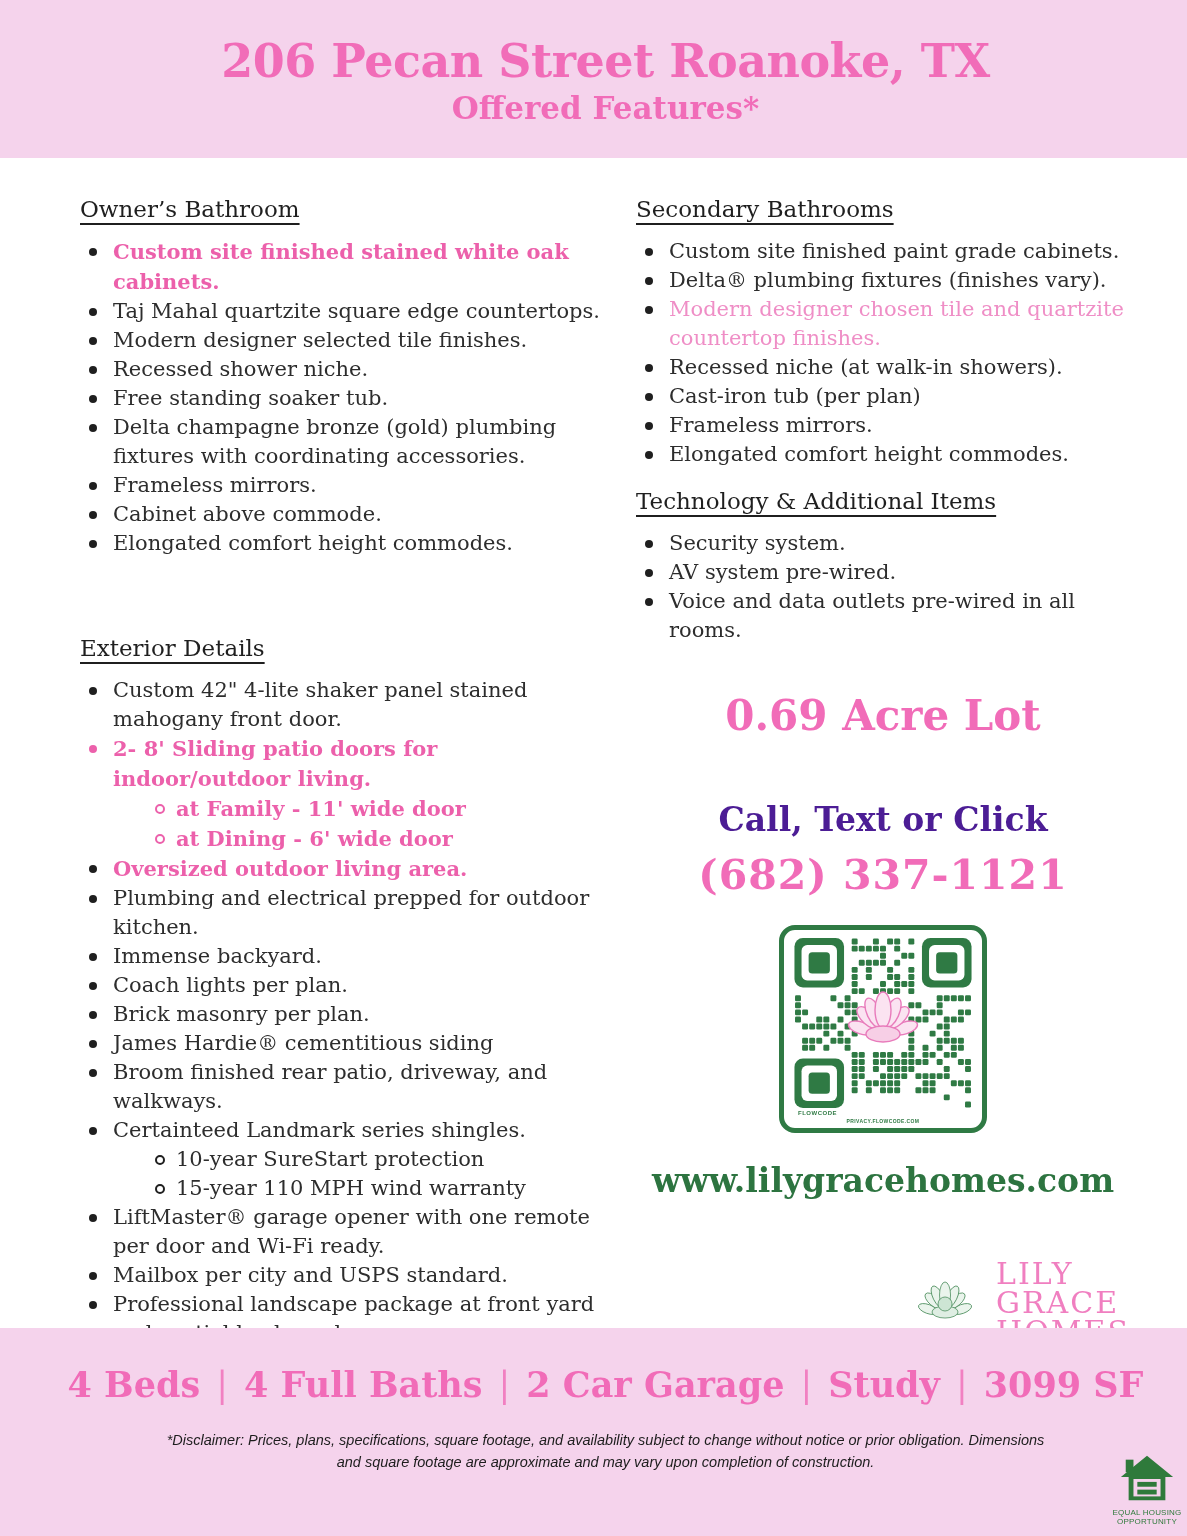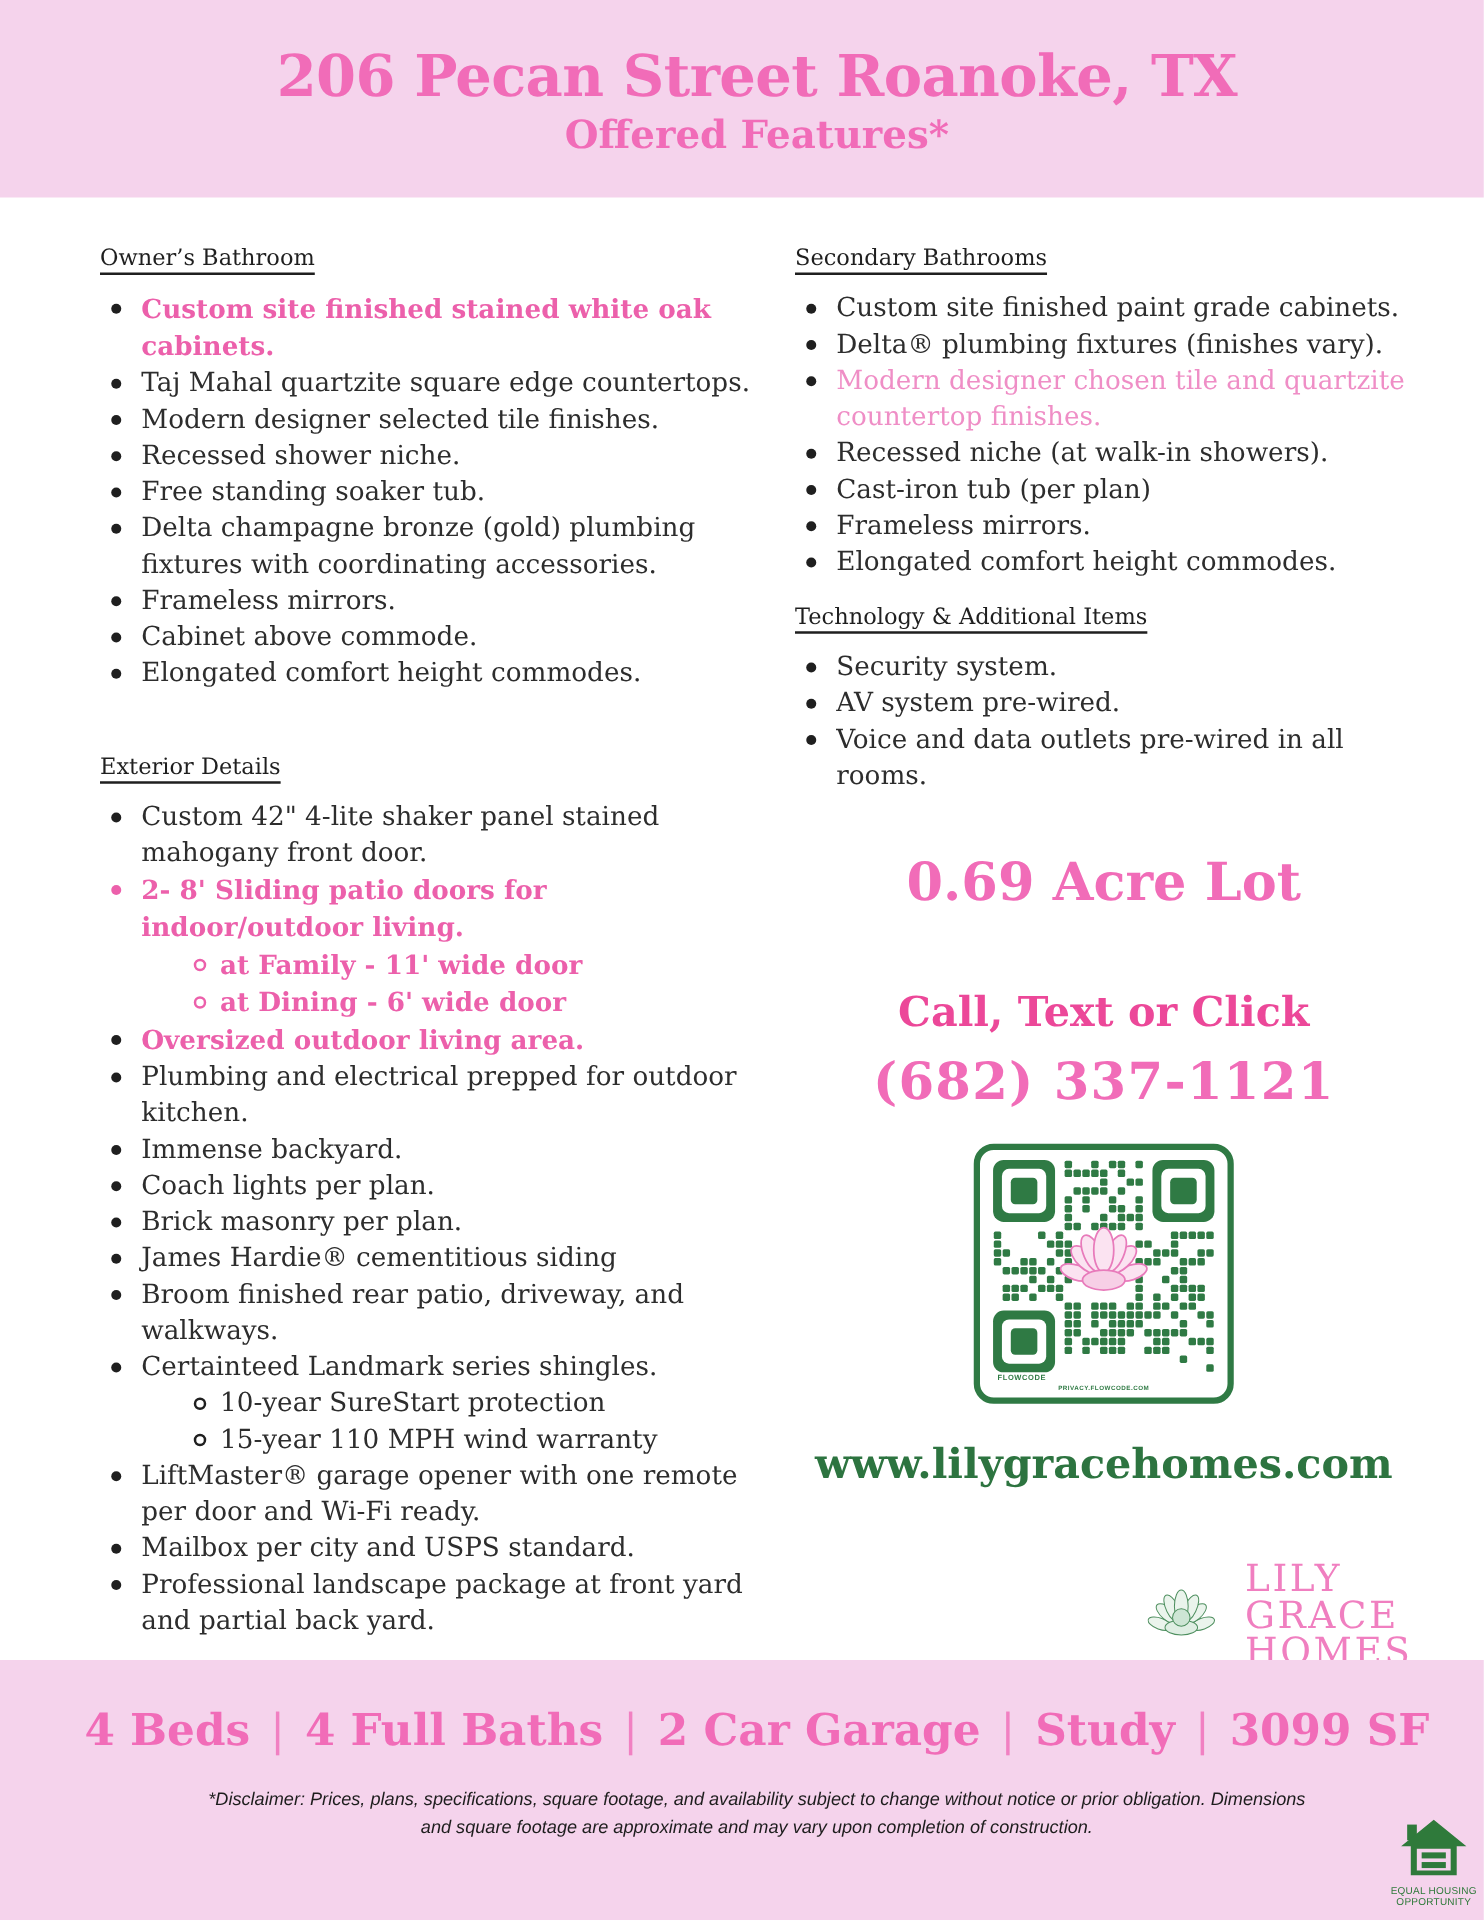--- a/index.html
+++ b/index.html
@@ -9,37 +9,37 @@
   
   .header{position:absolute;top:0;left:0;width:100%;height:158px;background:#F5D3EC;text-align:center;}
   .header .title{padding-top:34px;font-size:46px;font-weight:bold;color:#F16CB8;letter-spacing:-0.5px;}
   .header .subtitle{margin-top:2px;font-size:31px;font-weight:bold;color:#F16CB8;}
 
   
   .col{position:absolute;top:196px;}
   .col-left{left:80px;width:540px;}
   .col-right{left:636px;width:494px;}
 
-  h2.sec{margin:0 0 15px 0;font-size:18px;font-weight:500;color:#1f1f1f;
+  h2.sec{margin:0 0 15px 0;font-size:23px;font-weight:500;color:#1f1f1f;
     text-decoration:underline;text-underline-offset:6px;text-decoration-thickness:2px;}
-  h2.sec-gap{margin-top:50px;}
+  h2.sec-gap{margin-top:77px;}
 
   ul.features{list-style:none;margin:0;padding:0;font-size:21px;line-height:29px;}
   li.feat{position:relative;padding-left:33px;}
   li.feat::before{content:"";position:absolute;left:9px;top:11px;width:8px;height:8px;border-radius:50%;background:#1f1f1f;}
   li.feat.bullet-pink::before{background:#EC60AB;}
   ul.sub{list-style:none;margin:0 0 0 30px;padding:0;}
   ul.sub li.feat::before{background:transparent;border:2.5px solid #1f1f1f;width:6px;height:6px;top:10px;left:12px;}
   ul.sub li.feat.bullet-pink::before{border-color:#EC60AB;background:transparent;}
   .pink-bold{color:#EC60AB;font-weight:bold;}
   .pink{color:#EF8EC6;}
 
   
   .acre{margin-top:46px;text-align:center;font-size:42px;font-weight:bold;color:#F16CB8;}
-  .call{margin-top:60px;text-align:center;font-size:33px;font-weight:bold;color:#ec4899;}
+  .call{margin-top:60px;text-align:center;font-size:33px;font-weight:bold;color:#4c1d95;}
   .phone{margin-top:12px;text-align:center;font-size:41px;font-weight:bold;color:#F16CB8;letter-spacing:1px;}
 
   .qr-wrap{position:relative;margin:26px auto 0;width:198px;height:198px;border:5px solid #2F7A44;border-radius:16px;background:#fff;}
   .qr-wrap svg.qr{position:absolute;left:10px;top:8px;}
   .qr-flower{position:absolute;left:63px;top:56px;}
   .qr-brand{position:absolute;left:14px;bottom:12px;font-family:"Liberation Sans",sans-serif;font-size:6px;font-weight:bold;color:#2F7A44;letter-spacing:.5px;}
   .qr-privacy{position:absolute;left:0;right:0;bottom:4px;text-align:center;font-family:"Liberation Sans",sans-serif;font-size:5px;font-weight:bold;color:#2F7A44;letter-spacing:.4px;}
 
   .website{margin-top:28px;text-align:center;font-size:33px;font-weight:bold;color:#2D7440;}
 

